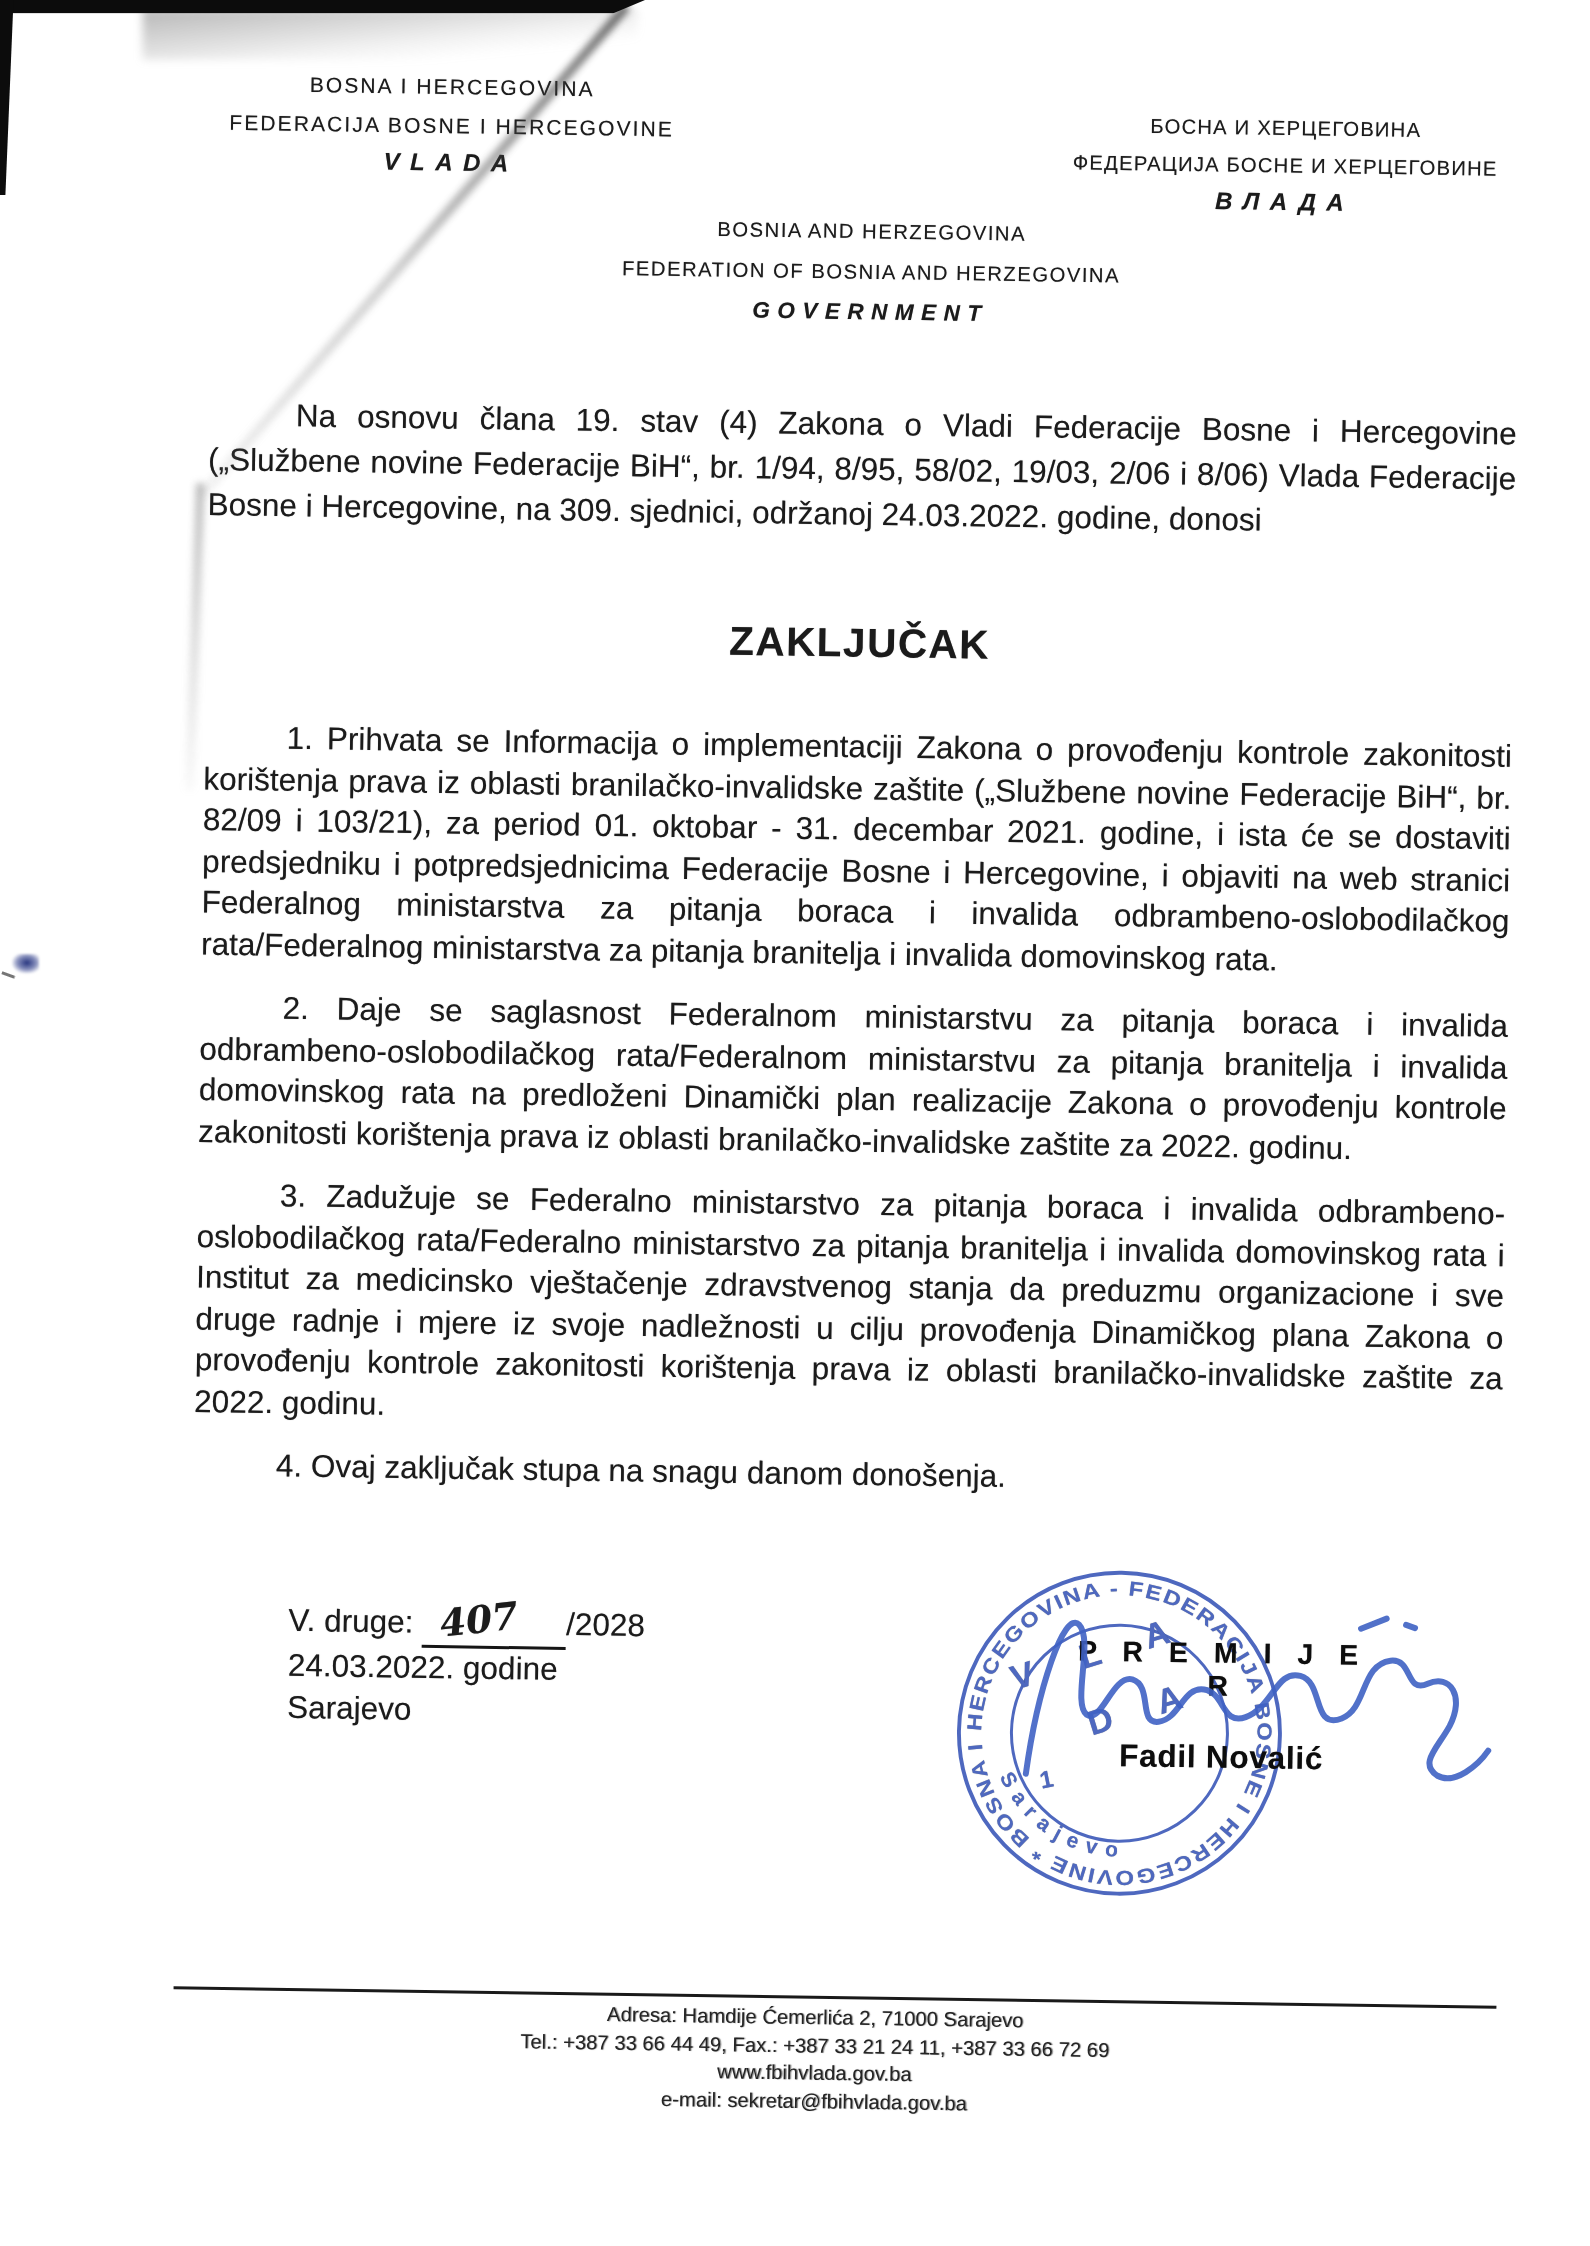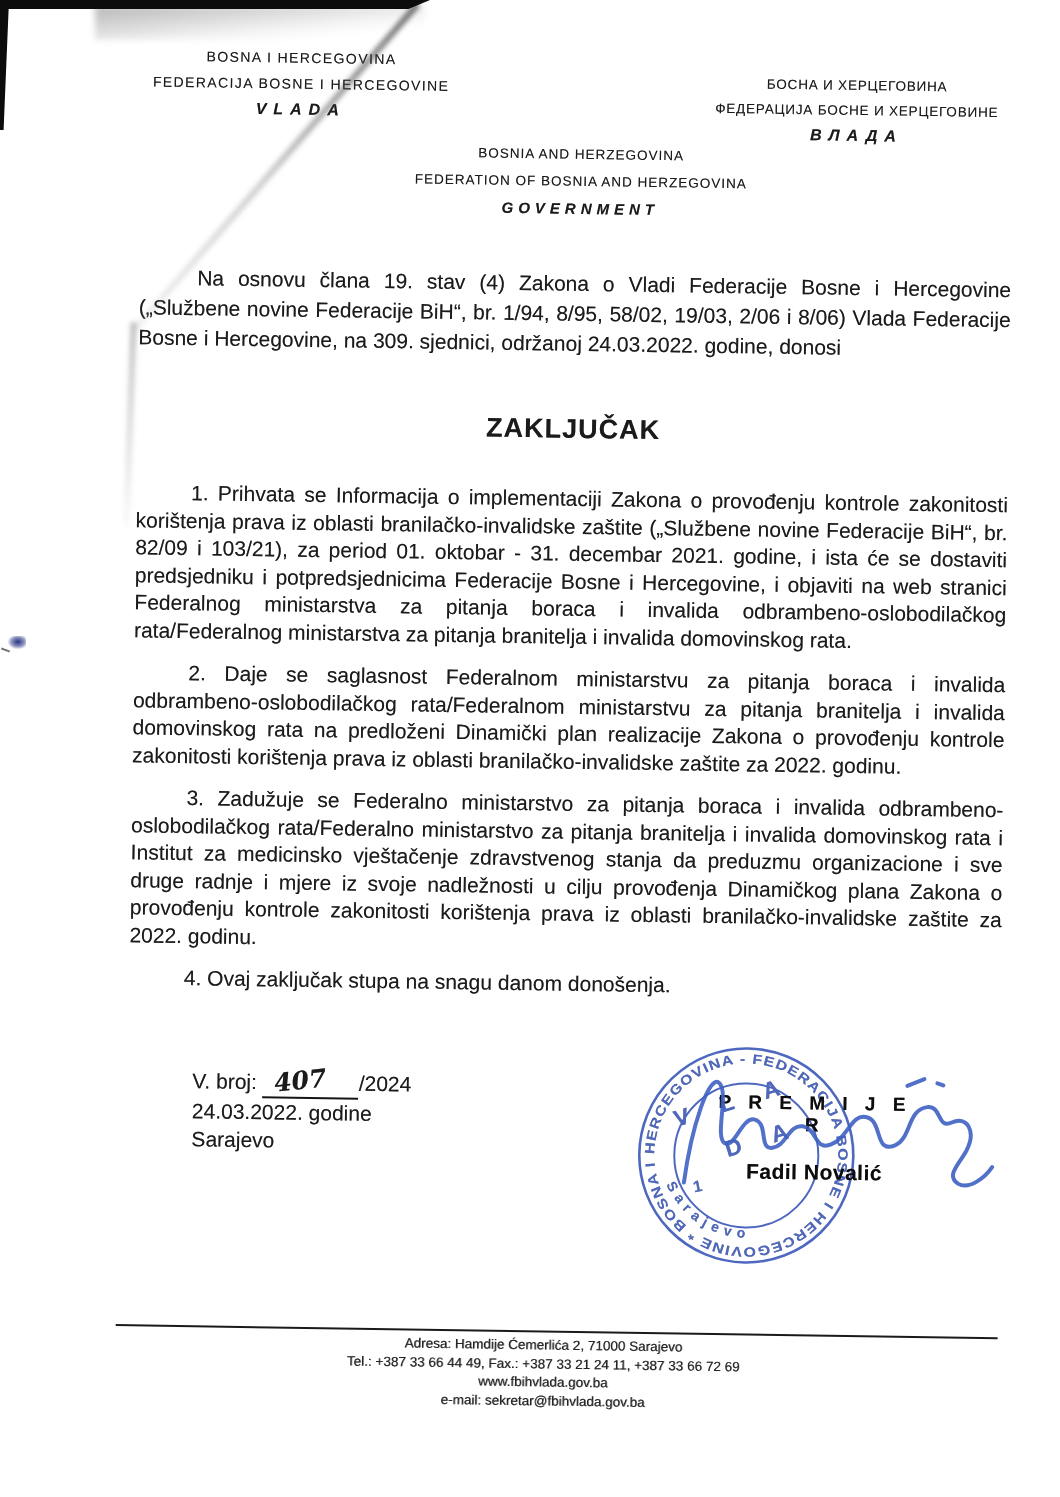--- a/index.html
+++ b/index.html
@@ -92,22 +92,22 @@
     <p class="preamble">Na osnovu člana 19. stav (4) Zakona o Vladi Federacije Bosne i Hercegovine („Službene novine Federacije BiH“, br. 1/94, 8/95, 58/02, 19/03, 2/06 i 8/06) Vlada Federacije Bosne i Hercegovine, na 309. sjednici, održanoj 24.03.2022. godine, donosi</p>
     <div class="doc-title">ZAKLJUČAK</div>
     <p class="doc-item">1. Prihvata se Informacija o implementaciji Zakona o provođenju kontrole zakonitosti korištenja prava iz oblasti branilačko-invalidske zaštite („Službene novine Federacije BiH“, br. 82/09 i 103/21), za period 01. oktobar - 31. decembar 2021. godine, i ista će se dostaviti predsjedniku i potpredsjednicima Federacije Bosne i Hercegovine, i objaviti na web stranici Federalnog ministarstva za pitanja boraca i invalida odbrambeno-oslobodilačkog rata/Federalnog ministarstva za pitanja branitelja i invalida domovinskog rata.</p>
     <p class="doc-item">2. Daje se saglasnost Federalnom ministarstvu za pitanja boraca i invalida odbrambeno-oslobodilačkog rata/Federalnom ministarstvu za pitanja branitelja i invalida domovinskog rata na predloženi Dinamički plan realizacije Zakona o provođenju kontrole zakonitosti korištenja prava iz oblasti branilačko-invalidske zaštite za 2022. godinu.</p>
     <p class="doc-item">3. Zadužuje se Federalno ministarstvo za pitanja boraca i invalida odbrambeno-oslobodilačkog rata/Federalno ministarstvo za pitanja branitelja i invalida domovinskog rata i Institut za medicinsko vještačenje zdravstvenog stanja da preduzmu organizacione i sve druge radnje i mjere iz svoje nadležnosti u cilju provođenja Dinamičkog plana Zakona o provođenju kontrole zakonitosti korištenja prava iz oblasti branilačko-invalidske zaštite za 2022. godinu.</p>
     <p class="doc-item last">4. Ovaj zaključak stupa na snagu danom donošenja.</p>
   </div>
 
   <div class="sig-block">
     <div>
-      <span>V. broj:</span>
-      <span class="vbroj-line"><span class="hw">407</span></span><span>/2024</span>
+      <span>V. druge:</span>
+      <span class="vbroj-line"><span class="hw">407</span></span><span>/2028</span>
     </div>
     <div>24.03.2022. godine</div>
     <div>Sarajevo</div>
   </div>
 
   <svg class="stamp-svg" width="230" height="230" viewBox="0 0 230 230">
     <g fill="none" stroke="#3f5cba">
       <circle cx="115" cy="115" r="107" stroke-width="2.6"></circle>
       <circle cx="115" cy="115" r="72" stroke-width="2"></circle>
     </g>

